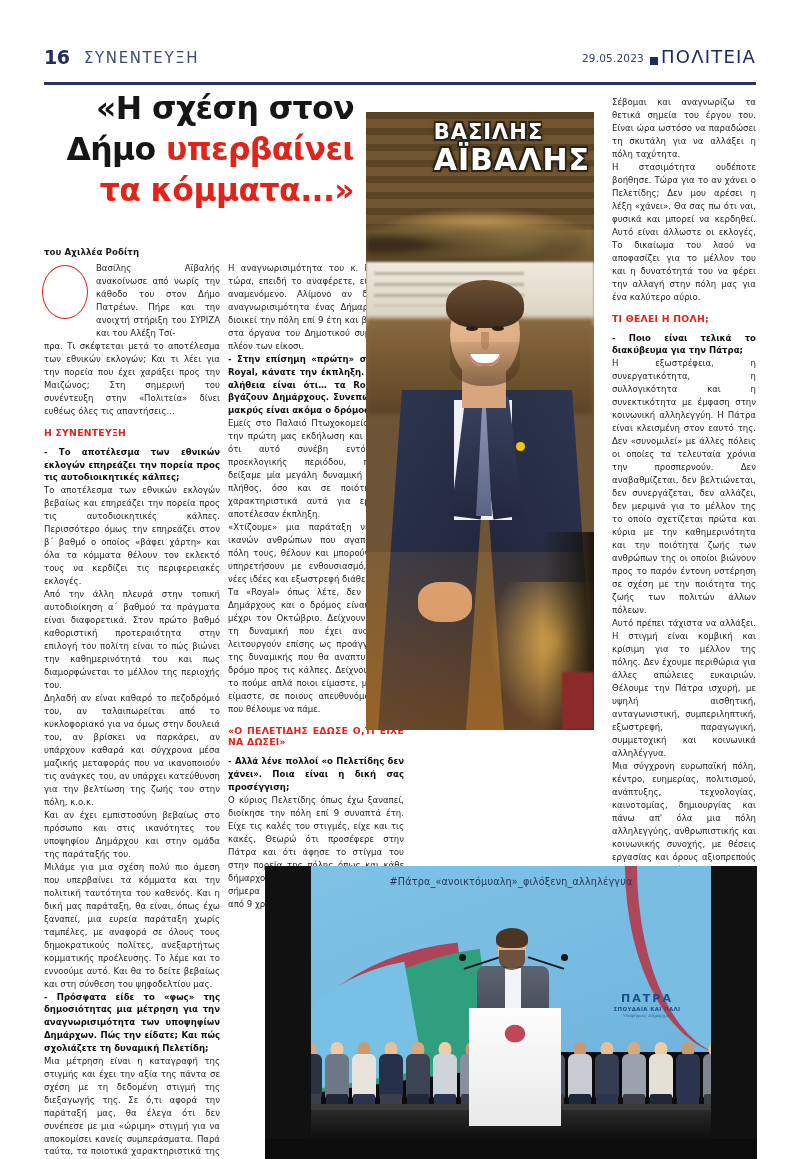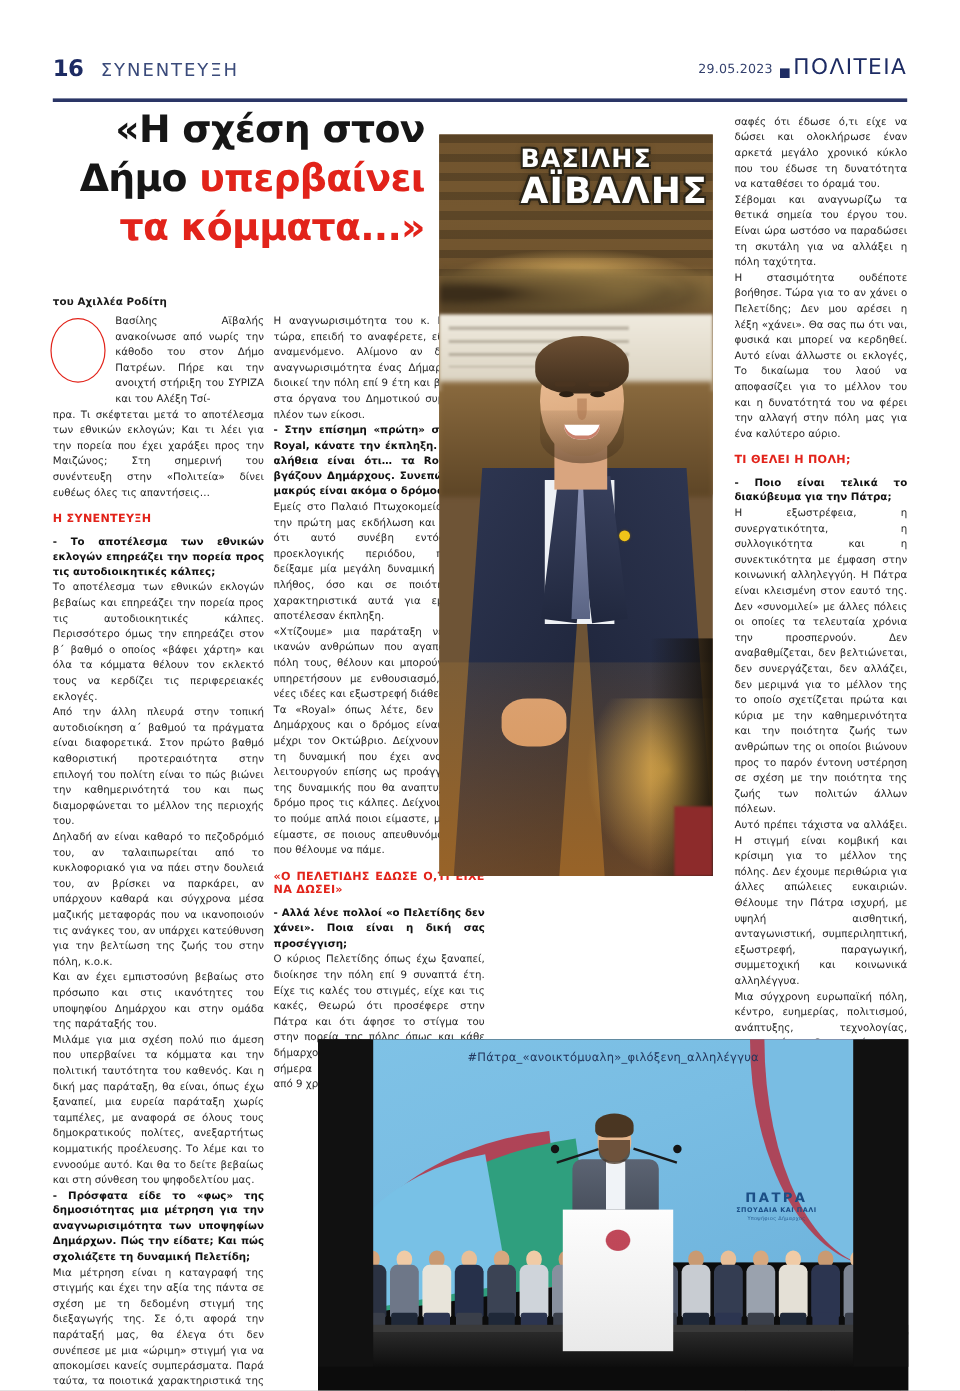--- a/index.html
+++ b/index.html
@@ -260,40 +260,39 @@
   <div class="col col1">
     <div class="dropcap-wrap">
       <div class="dropcap"></div>
       <p class="lead-indent">Βασίλης Αϊβαλής ανακοίνωσε από νωρίς την κάθοδο του στον Δήμο Πατρέων. Πήρε και την ανοιχτή στήριξη του ΣΥΡΙΖΑ και του Αλέξη Τσί-</p>
       <p class="lead-rest">πρα. Τι σκέφτεται μετά το αποτέλεσμα των εθνικών εκλογών; Και τι λέει για την πορεία που έχει χαράξει προς την Μαιζώνος; Στη σημερινή του συνέντευξη στην «Πολιτεία» δίνει ευθέως όλες τις απαντήσεις…</p>
     </div>
     <div class="subhead-red">Η ΣΥΝΕΝΤΕΥΞΗ</div>
     <p class="q">- Το αποτέλεσμα των εθνικών εκλογών επηρεάζει την πορεία προς τις αυτοδιοικητικές κάλπες;</p>
     <p class="a">Το αποτέλεσμα των εθνικών εκλογών βεβαίως και επηρεάζει την πορεία προς τις αυτοδιοικητικές κάλπες. Περισσότερο όμως την επηρεάζει στον β΄ βαθμό ο οποίος «βάφει χάρτη» και όλα τα κόμματα θέλουν τον εκλεκτό τους να κερδίζει τις περιφερειακές εκλογές.</p>
     <p class="a">Από την άλλη πλευρά στην τοπική αυτοδιοίκηση α΄ βαθμού τα πράγματα είναι διαφορετικά. Στον πρώτο βαθμό καθοριστική προτεραιότητα στην επιλογή του πολίτη είναι το πώς βιώνει την καθημερινότητά του και πως διαμορφώνεται το μέλλον της περιοχής του.</p>
-    <p class="a">Δηλαδή αν είναι καθαρό το πεζοδρόμιό του, αν ταλαιπωρείται από το κυκλοφοριακό για να πάει στην δουλειά του, αν βρίσκει να παρκάρει, αν υπάρχουν καθαρά και σύγχρονα μέσα μαζικής μεταφοράς που να ικανοποιούν τις ανάγκες του, αν υπάρχει κατεύθυνση για την βελτίωση της ζωής του στην πόλη, κ.ο.κ.</p>
+    <p class="a">Δηλαδή αν είναι καθαρό το πεζοδρόμιό του, αν ταλαιπωρείται από το κυκλοφοριακό για να όμως στην δουλειά του, αν βρίσκει να παρκάρει, αν υπάρχουν καθαρά και σύγχρονα μέσα μαζικής μεταφοράς που να ικανοποιούν τις ανάγκες του, αν υπάρχει κατεύθυνση για την βελτίωση της ζωής του στην πόλη, κ.ο.κ.</p>
     <p class="a">Και αν έχει εμπιστοσύνη βεβαίως στο πρόσωπο και στις ικανότητες του υποψηφίου Δημάρχου και στην ομάδα της παράταξής του.</p>
     <p class="a">Μιλάμε για μια σχέση πολύ πιο άμεση που υπερβαίνει τα κόμματα και την πολιτική ταυτότητα του καθενός. Και η δική μας παράταξη, θα είναι, όπως έχω ξαναπεί, μια ευρεία παράταξη χωρίς ταμπέλες, με αναφορά σε όλους τους δημοκρατικούς πολίτες, ανεξαρτήτως κομματικής προέλευσης. Το λέμε και το εννοούμε αυτό. Και θα το δείτε βεβαίως και στη σύνθεση του ψηφοδελτίου μας.</p>
     <p class="q">- Πρόσφατα είδε το «φως» της δημοσιότητας μια μέτρηση για την αναγνωρισιμότητα των υποψηφίων Δημάρχων. Πώς την είδατε; Και πώς σχολιάζετε τη δυναμική Πελετίδη;</p>
     <p class="a">Μια μέτρηση είναι η καταγραφή της στιγμής και έχει την αξία της πάντα σε σχέση με τη δεδομένη στιγμή της διεξαγωγής της. Σε ό,τι αφορά την παράταξή μας, θα έλεγα ότι δεν συνέπεσε με μια «ώριμη» στιγμή για να αποκομίσει κανείς συμπεράσματα. Παρά ταύτα, τα ποιοτικά χαρακτηριστικά της δημοσκόπησης στην οποία αναφέρεστε, (διότι είδε το φως της δημοσιότητας και μια δεύτερη), είναι ιδιαίτερα ενθαρρυντικά για την παράταξή μας και την δυναμική της. Θα σταθώ περισσότερο στο θετικό ισοζύγιο θετικών και αρνητικών γνωμών το οποίο θεωρώ -και όχι μόνο εγώ- καίριας σημασίας, καθώς και στο μέγιστο δυνατό ποσοστό της παράταξης μας το οποίο είναι το μεγαλύτερο όλων.</p>
   </div>
 
   <div class="col col2">
     <p class="a">Η αναγνωρισιμότητα του κ. Πελετίδη τώρα, επειδή το αναφέρετε, είναι κάτι αναμενόμενο. Αλίμονο αν δεν έχει αναγνωρισιμότητα ένας Δήμαρχος που διοικεί την πόλη επί 9 έτη και βρίσκεται στα όργανα του Δημοτικού συμβουλίου πλέον των είκοσι.</p>
     <p class="q">- Στην επίσημη «πρώτη» σας, στο Royal, κάνατε την έκπληξη. Αν κι η αλήθεια είναι ότι… τα Royal δεν βγάζουν Δημάρχους. Συνεπώς πόσο μακρύς είναι ακόμα ο δρόμος;</p>
     <p class="a">Εμείς στο Παλαιό Πτωχοκομείο κάναμε την πρώτη μας εκδήλωση και παρά το ότι αυτό συνέβη εντός της προεκλογικής περιόδου, πράγματι δείξαμε μία μεγάλη δυναμική τόσο σε πλήθος, όσο και σε ποιότητα. Τα χαρακτηριστικά αυτά για εμάς δεν αποτέλεσαν έκπληξη.</p>
     <p class="a">«Χτίζουμε» μια παράταξη νέων και ικανών ανθρώπων που αγαπούν την πόλη τους, θέλουν και μπορούν να την υπηρετήσουν με ενθουσιασμό, γνώση, νέες ιδέες και εξωστρεφή διάθεση.</p>
     <p class="a">Τα «Royal» όπως λέτε, δεν βγάζουν Δημάρχους και ο δρόμος είναι μακρύς μέχρι τον Οκτώβριο. Δείχνουν ωστόσο τη δυναμική που έχει αναπτυχθεί, λειτουργούν επίσης ως προάγγελοι και της δυναμικής που θα αναπτυχθεί στο δρόμο προς τις κάλπες. Δείχνουν για να το πούμε απλά ποιοι είμαστε, με ποιους είμαστε, σε ποιους απευθυνόμαστε και που θέλουμε να πάμε.</p>
     <div class="subhead-red">«Ο ΠΕΛΕΤΙΔΗΣ ΕΔΩΣΕ Ο,ΤΙ ΕΙΧΕ ΝΑ ΔΩΣΕΙ»</div>
     <p class="q">- Αλλά λένε πολλοί «ο Πελετίδης δεν χάνει». Ποια είναι η δική σας προσέγγιση;</p>
     <p class="a">Ο κύριος Πελετίδης όπως έχω ξαναπεί, διοίκησε την πόλη επί 9 συναπτά έτη. Είχε τις καλές του στιγμές, είχε και τις κακές, Θεωρώ ότι προσέφερε στην Πάτρα και ότι άφησε το στίγμα του στην πορεία της πόλης όπως και κάθε δήμαρχος που την υπηρέτησε στη μέχρι σήμερα εξελικτική της πορεία. Μετά από 9 χρόνια ωστόσο είναι</p>
   </div>
 
   <div class="col col3">
-    <p class="a">σαφές ότι έδωσε ό,τι είχε να δώσει και ολοκλήρωσε έναν αρκετά μεγάλο χρονικό κύκλο που του έδωσε τη δυνατότητα να καταθέσει το όραμά του.</p>
     <p class="a">Σέβομαι και αναγνωρίζω τα θετικά σημεία του έργου του. Είναι ώρα ωστόσο να παραδώσει τη σκυτάλη για να αλλάξει η πόλη ταχύτητα.</p>
     <p class="a">Η στασιμότητα ουδέποτε βοήθησε. Τώρα για το αν χάνει ο Πελετίδης; Δεν μου αρέσει η λέξη «χάνει». Θα σας πω ότι ναι, φυσικά και μπορεί να κερδηθεί. Αυτό είναι άλλωστε οι εκλογές, Το δικαίωμα του λαού να αποφασίζει για το μέλλον του και η δυνατότητά του να φέρει την αλλαγή στην πόλη μας για ένα καλύτερο αύριο.</p>
     <div class="subhead-red">ΤΙ ΘΕΛΕΙ Η ΠΟΛΗ;</div>
     <p class="q">- Ποιο είναι τελικά το διακύβευμα για την Πάτρα;</p>
     <p class="a">Η εξωστρέφεια, η συνεργατικότητα, η συλλογικότητα και η συνεκτικότητα με έμφαση στην κοινωνική αλληλεγγύη. Η Πάτρα είναι κλεισμένη στον εαυτό της. Δεν «συνομιλεί» με άλλες πόλεις οι οποίες τα τελευταία χρόνια την προσπερνούν. Δεν αναβαθμίζεται, δεν βελτιώνεται, δεν συνεργάζεται, δεν αλλάζει, δεν μεριμνά για το μέλλον της το οποίο σχετίζεται πρώτα και κύρια με την καθημερινότητα και την ποιότητα ζωής των ανθρώπων της οι οποίοι βιώνουν προς το παρόν έντονη υστέρηση σε σχέση με την ποιότητα της ζωής των πολιτών άλλων πόλεων.</p>
     <p class="a">Αυτό πρέπει τάχιστα να αλλάξει. Η στιγμή είναι κομβική και κρίσιμη για το μέλλον της πόλης. Δεν έχουμε περιθώρια για άλλες απώλειες ευκαιριών. Θέλουμε την Πάτρα ισχυρή, με υψηλή αισθητική, ανταγωνιστική, συμπεριληπτική, εξωστρεφή, παραγωγική, συμμετοχική και κοινωνικά αλληλέγγυα.</p>
     <p class="a">Μια σύγχρονη ευρωπαϊκή πόλη, κέντρο, ευημερίας, πολιτισμού, ανάπτυξης, τεχνολογίας, καινοτομίας, δημιουργίας και πάνω απ' όλα μια πόλη αλληλεγγύης, ανθρωπιστικής και κοινωνικής συνοχής, με θέσεις εργασίας και όρους αξιοπρεπούς διαβίωσης για όλους.</p>
     <p class="a">Θέλουμε μια πόλη την τύχη της οποίας θα πάρουν στα χέρια τους άνθρωποι άφθαρτοι, δημιουργικοί, ικανοί, από όλους τους χώρους εργασίας και παρέμβασης, από όλους τους κοινωνικούς και παραγωγικούς τομείς.</p>
     <p class="a">Πολίτες που θα βάλουν τελεία στην ανακύκλωση των ίδιων και των ίδιων προσώπων, των ίδιων και των ίδιων δεδομένων. Που θα βάλουν το όραμά τους μπροστά από τις προσωπικές στρατηγικές και τις πολιτικές ιδεοληψίες, οι οποίες κρατούν την Πάτρα όμηρο και την παλιώνουν.</p>
   </div>

